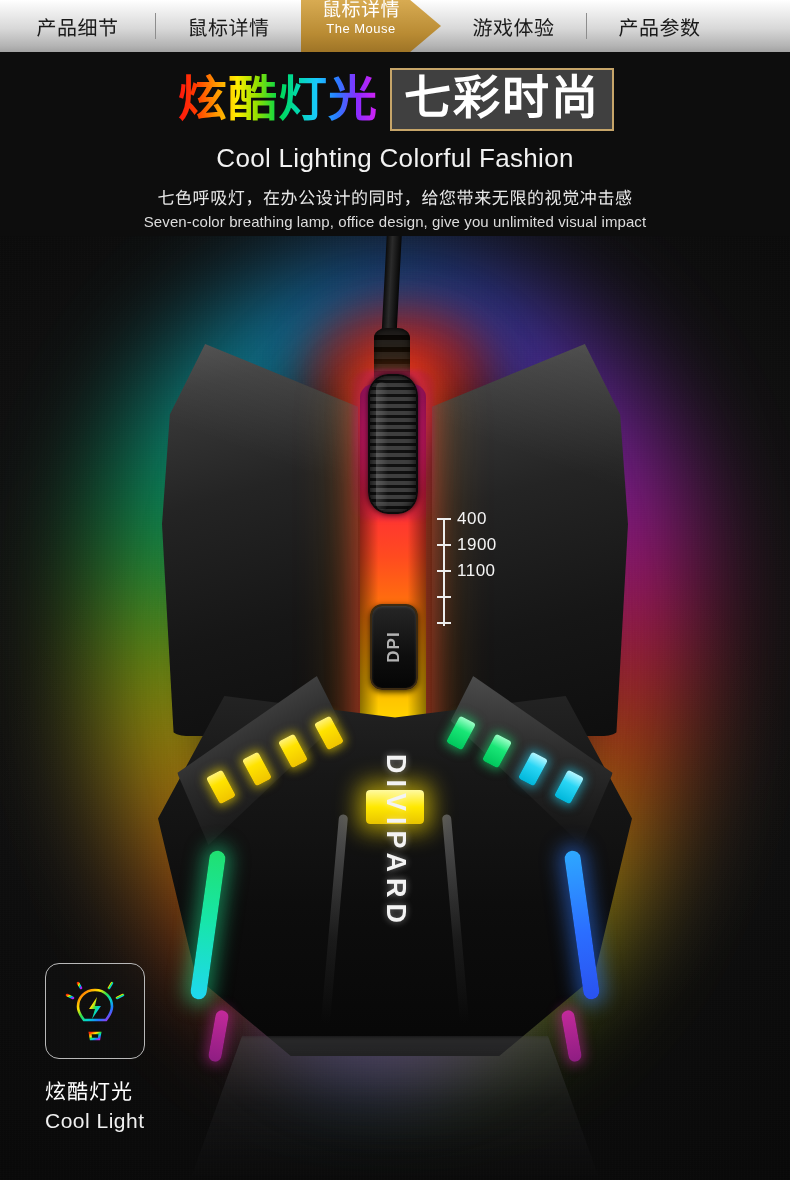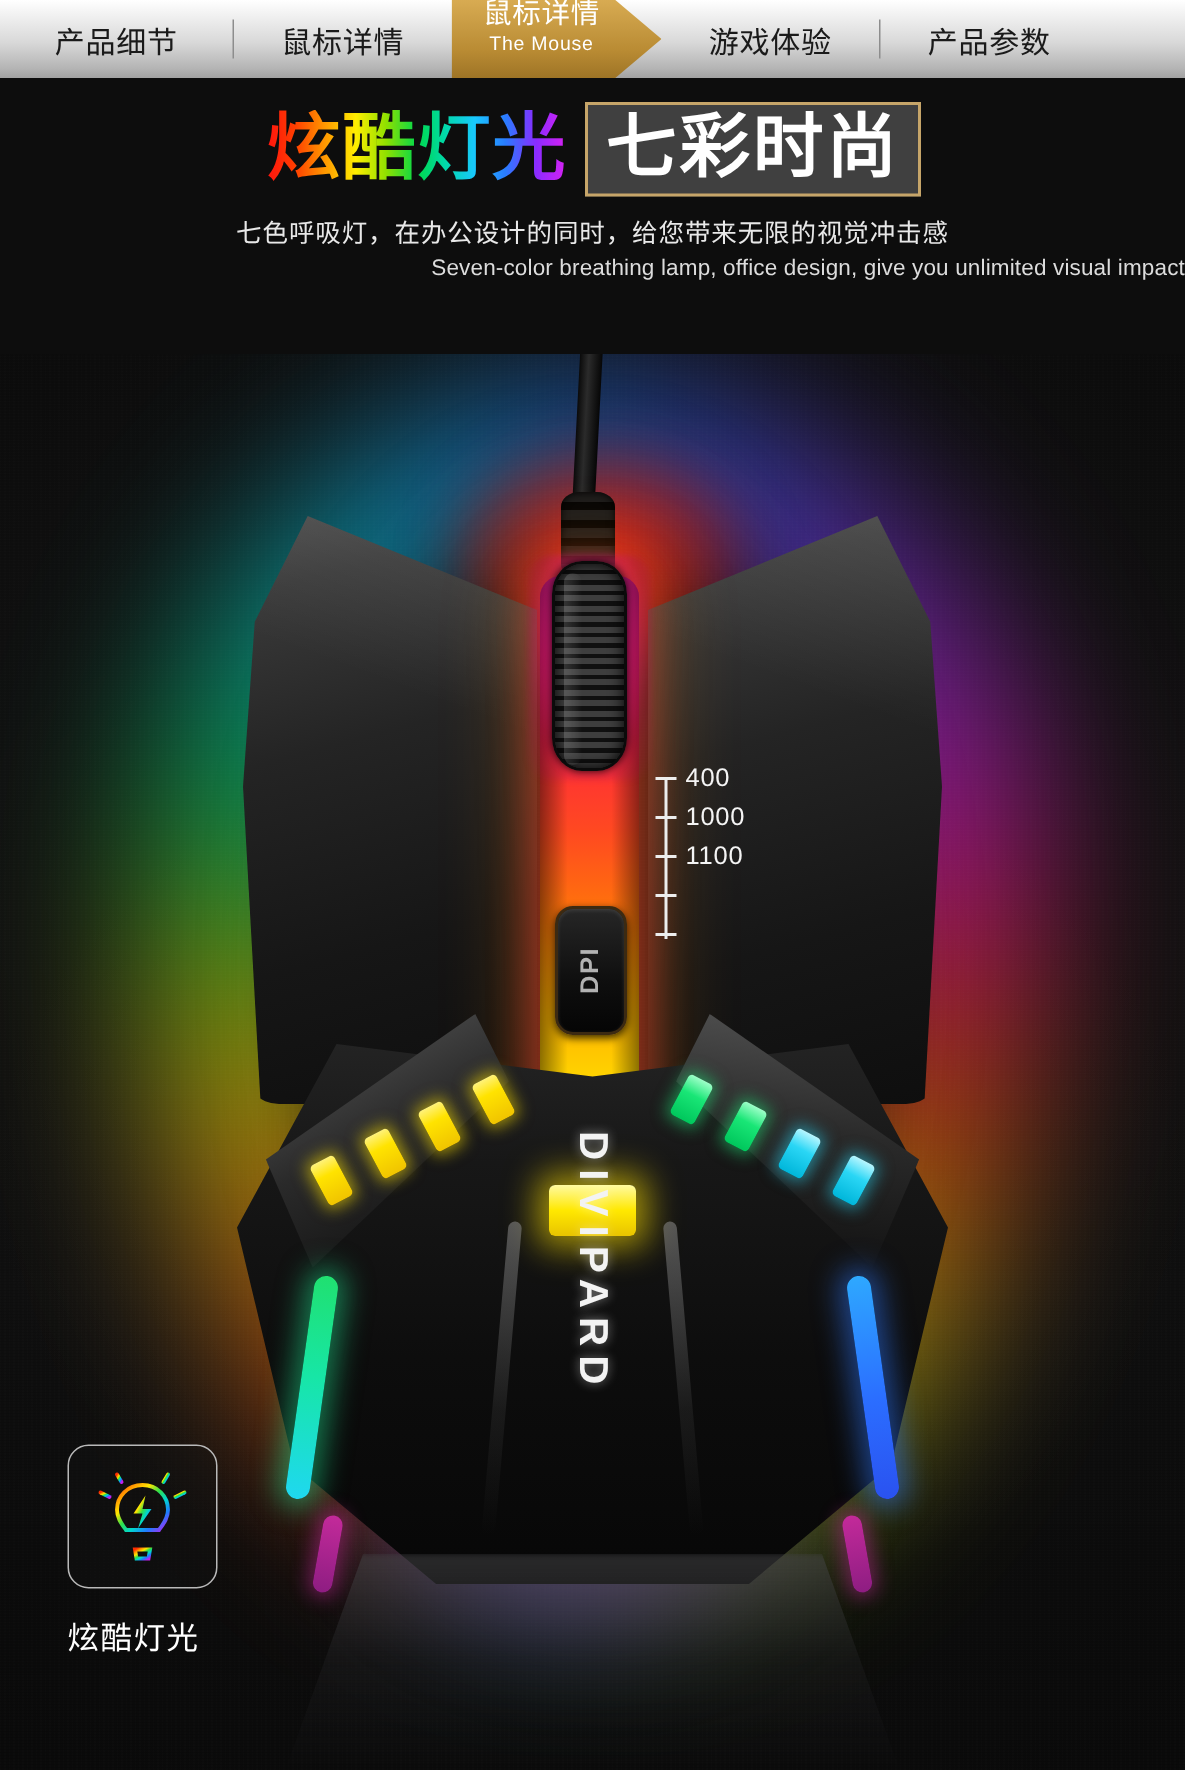--- a/index.html
+++ b/index.html
@@ -60,21 +60,21 @@
   .title-box .inner{
     font-size:47px; font-weight:700; color:#ffffff; letter-spacing:2px; line-height:1.1;
   }
   .sub-en{
     margin-top:12px; font-size:26px; color:#f2f2f2; font-weight:400; letter-spacing:.3px;
   }
   .desc-cn{
     margin-top:10px; font-size:17px; color:#e8e8e8; letter-spacing:.6px;
   }
   .desc-en{
-    margin-top:4px; font-size:15px; color:#dcdcdc; letter-spacing:.1px;text-align:right;
+    margin-top:4px; font-size:15px; color:#dcdcdc; letter-spacing:.1px;
   }
 
   
   .stage{ position:absolute; left:0; top:236px; width:790px; height:944px; overflow:hidden; }
   .stage-bg{
     position:absolute; inset:0;
     background:
       radial-gradient(ellipse 70% 45% at 50% 58%, rgba(40,40,40,.85) 0%, rgba(17,17,17,0) 72%),
       radial-gradient(ellipse 120% 80% at 50% 40%, #1b1b1b 0%, #0c0c0c 60%, #070707 100%);
   }
@@ -312,20 +312,21 @@
     </div>
   </div>
 
   <div class="hero">
     <div class="title-row">
       <div class="title-rainbow">炫酷灯光</div>
       <div class="title-box">
         <div class="inner">七彩时尚</div>
       </div>
     </div>
+    <div class="sub-en">Cool Lighting Colorful Fashion</div>
     <div class="desc-cn">七色呼吸灯，在办公设计的同时，给您带来无限的视觉冲击感</div>
     <div class="desc-en">Seven-color breathing lamp, office design, give you unlimited visual impact</div>
   </div>
 
   <div class="stage">
     <div class="stage-bg"></div>
     <div class="halo"></div>
     <div class="halo-mask"></div>
     <div class="glow-top"></div>
     <div class="glow-bottom"></div>
@@ -352,21 +353,21 @@
       <div class="dpi-scale">
         <div class="dpi-axis"></div>
         <div class="dpi-tick" style="top:0px"></div>
         <div class="dpi-tick" style="top:26px"></div>
         <div class="dpi-tick" style="top:52px"></div>
         <div class="dpi-tick" style="top:78px"></div>
         <div class="dpi-tick" style="top:104px"></div>
       </div>
       <div class="dpi-labels">
         <div class="dpi-label">400</div>
-        <div class="dpi-label">1000</div>
+        <div class="dpi-label">1900</div>
         <div class="dpi-label">1100</div>
       </div>
 
       <div class="chassis"></div>
       <div class="chassis-l"></div>
       <div class="chassis-r"></div>
 
       <div class="center-light"></div>
 
       <div class="seg y" style="left:60px;  top:506px; transform:rotate(-28deg);"></div>
@@ -417,15 +418,16 @@
           <path d="M48 5 L45 10"></path>
           <path d="M3 17 L9 20"></path>
           <path d="M59 17 L53 20"></path>
           <path d="M1 31 L8 31"></path>
           <path d="M61 31 L54 31"></path>
         </g>
         <path d="M33 19 L25 31 L31 31 L28 41 L37 28 L31 28 Z" fill="url(#rg)" stroke="none"></path>
       </svg>
     </div>
     <div class="badge-cn">炫酷灯光</div>
+    <div class="badge-en">Cool Light</div>
   </div>
 
 </div>
 
 </body></html>

